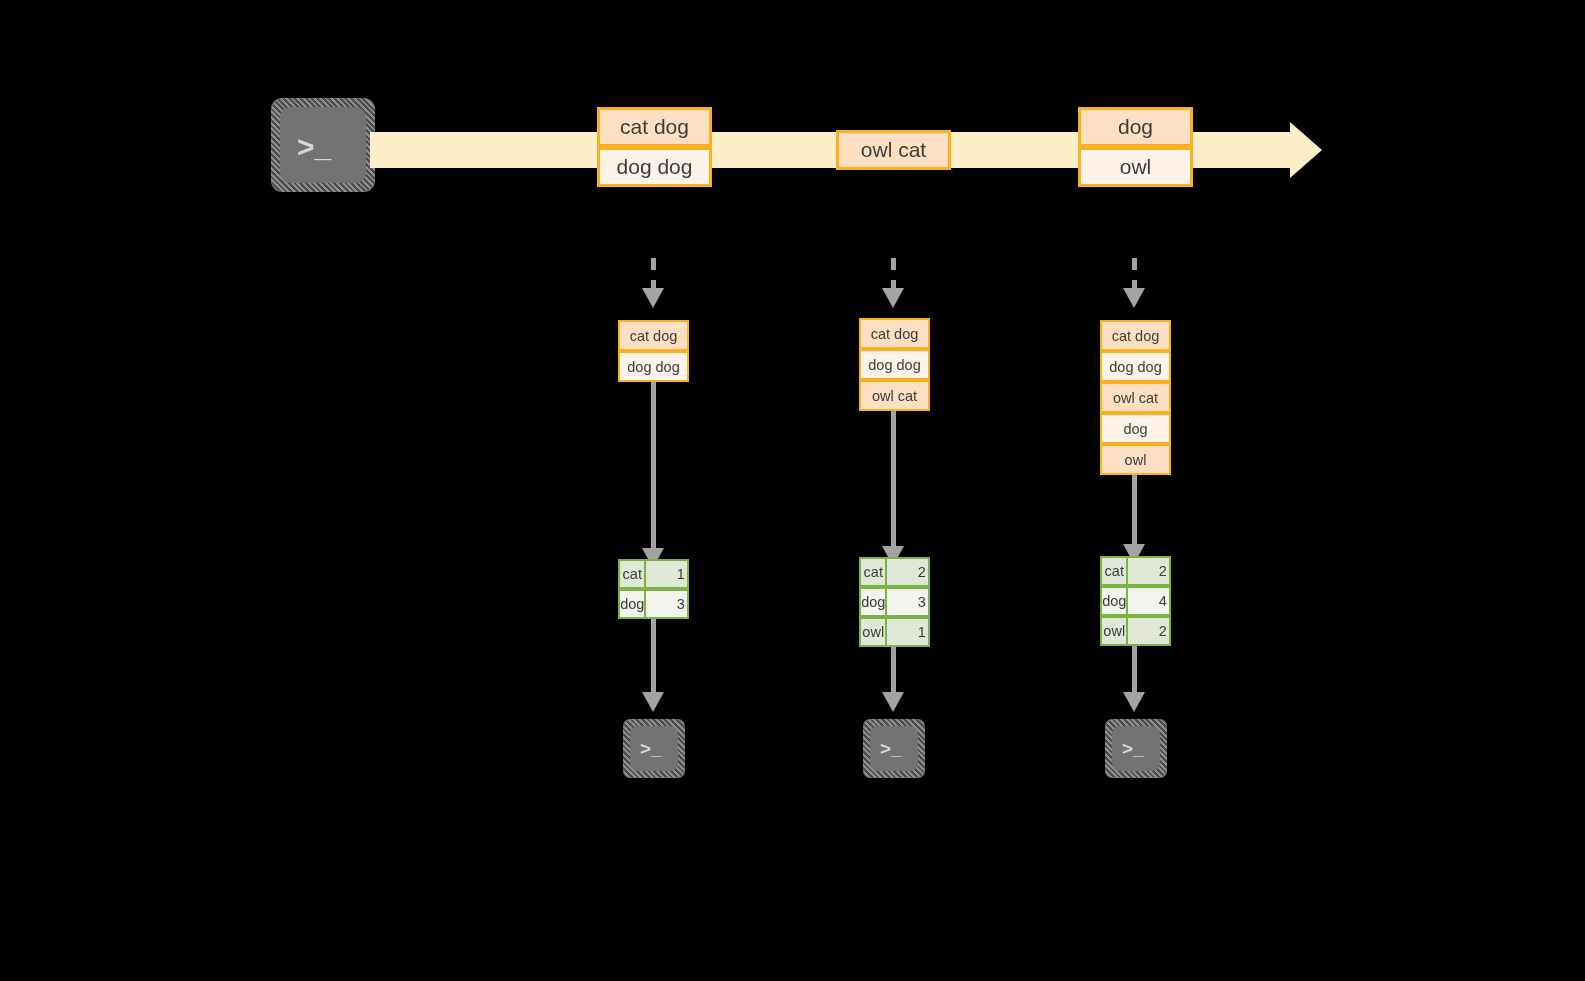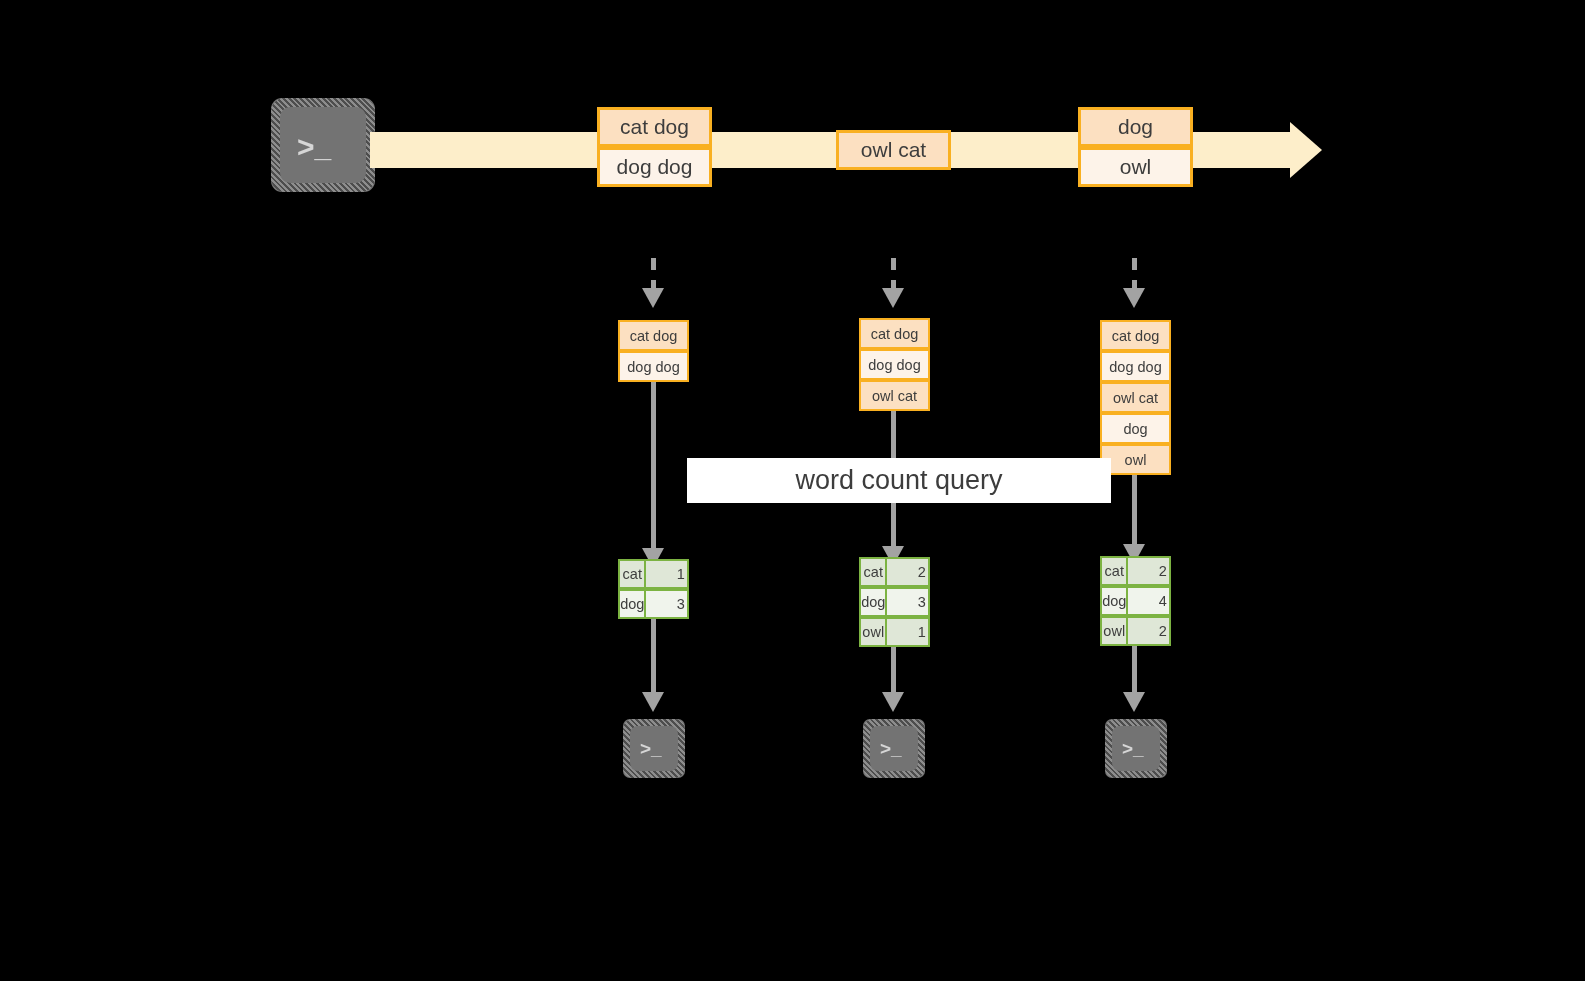--- a/index.html
+++ b/index.html
@@ -255,15 +255,14 @@
 
   <div class="arrow-line" style="left:1132px; top:646px; width:5px; height:48px;"></div>
   <div class="arrow-head" style="left:1123px; top:692px;"></div>
 
   <div class="terminal" style="left:1102px; top:716px; width:68px; height:65px; border-radius:10px;">
     <div class="hatch"></div>
     <div class="inner" style="left:7px; top:7px; right:7px; bottom:7px; border-radius:8px;"></div>
     <div class="glyph" style="left:17px; top:20px; font-size:19px;">&gt;_</div>
   </div>
 
-  <div class="query-label" style="left:687px; top:458px; width:424px; height:45px;">word count query</div>
 
 </div>
 
 </body></html>

